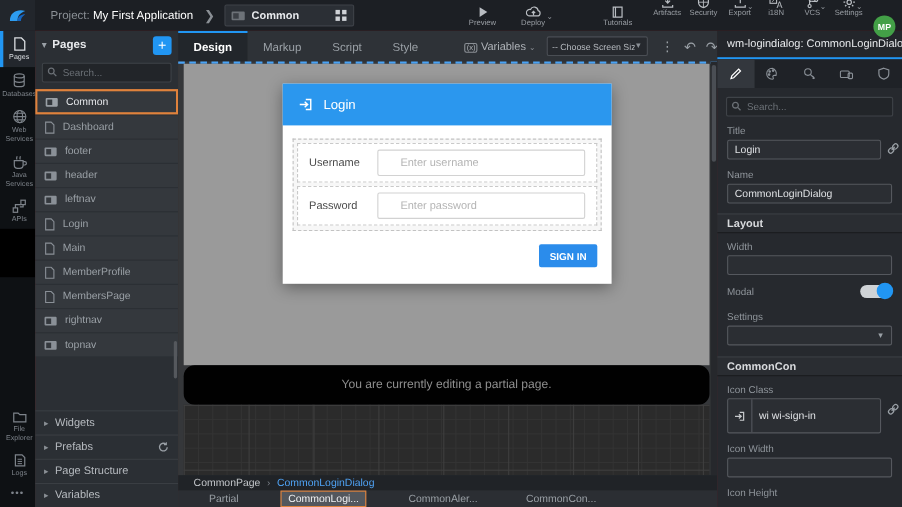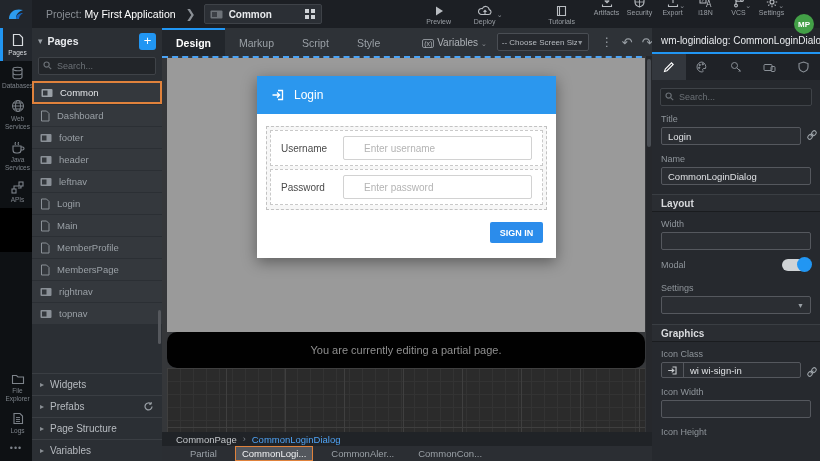--- a/index.html
+++ b/index.html
@@ -125,21 +125,21 @@
       linear-gradient(#333 1px, transparent 1px),
       linear-gradient(90deg,#333 1px, transparent 1px);
     background-size:59px 59px,59px 59px,13px 13px,13px 13px; }
 
   .breadcrumb-bar { position:absolute; left:0; top:404px; width:490px; height:14px;
     background:#202327; display:flex; align-items:center; padding:0 14px; gap:6px; }
   .bc-item { font-size:9.5px; color:#c3c6ca; cursor:pointer; }
   .bc-sep { color:#7d838a; font-size:9px; }
   .bc-item.active { color:#4fa3f5; }
   .bottom-tabs { position:absolute; left:0; top:418px; width:490px; height:15px;
-    background:#2b2e33; display:flex; align-items:center; padding-left:22px; gap:12px; }
+    background:#2b2e33; display:flex; align-items:center; padding-left:22px; gap:32px; }
   .btab { font-size:9.5px; color:#9aa0a6; cursor:pointer; padding:0 6px; line-height:13px; }
   .btab.selected { background:#53575d; border:1px solid #e0823c; color:#f0f1f3; }
 
   
   .inspector { position:absolute; left:652px; top:28px; width:168px; height:433px;
     background:#26292e; overflow:hidden; }
   .insp-title { height:24px; display:flex; align-items:center; padding:0 9px;
     color:#e8eaed; font-size:10px; white-space:nowrap; background:#23262b; }
   .insp-blue { height:2px; background:#2196f3; }
   .insp-tabs { height:26px; background:#1f2227; display:flex; }
@@ -163,21 +163,21 @@
   .modal-row .flabel { margin:0; }
   .toggle { width:29px; height:12px; background:#cfd3d6; border-radius:7px; position:relative;
     cursor:pointer; }
   .toggle .knob { position:absolute; right:-1px; top:-2px; width:15px; height:15px;
     border-radius:50%; background:#2196f3; }
   .fselect { display:flex; align-items:center; width:150px; margin:0 9px 10px; height:18px;
     background:#2b2e33; border:1px solid #55585e; border-radius:2px; padding:0 6px;
     color:#dfe1e4; cursor:pointer; }
   .fselect .fv { flex:1; font-size:9.5px; }
   .fselect .fc { font-size:7px; color:#9aa0a6; }
-  .igroup { display:flex; width:140px; margin:0 9px 9px; height:16px;
+  .igroup { display:flex; width:140px; margin:0 9px 9px; height:32px;
     border:1px solid #55585e; border-radius:2px; background:#2b2e33; }
   .igroup .prefix { width:22px; height:100%; border-right:1px solid #55585e; display:flex;
     align-items:center; justify-content:center; color:#c7cacd; }
   .igroup input { flex:1; min-width:0; border:none; background:transparent; color:#dfe1e4;
     font-size:9.5px; padding:0 6px; font-family:"Liberation Sans",sans-serif; }
 </style>
 </head>
 <body>
 
 <div id="app">
@@ -679,21 +679,21 @@
             <div class="knob"></div>
           </div>
       </div>
 
       <div class="flabel">Settings</div>
       <div class="fselect">
         <span class="fv"></span>
         <span class="fc">▼</span>
       </div>
 
-      <div class="sect-head">Graphics</div>
+      <div class="sect-head">CommonCon</div>
       <div class="flabel">Icon Class</div>
       <div class="fwrap">
         <div class="igroup">
           <span class="prefix">
             <svg width="11" height="11" viewBox="0 0 14 14" fill="none" stroke="#c7cacd" stroke-width="1.4">
                 <path d="M7 2.5 h4.5 v9 H7"></path>
                 <path d="M1.5 7 h7 M6 4.5 L8.7 7 L6 9.5"></path>
               </svg>
           </span>
           <input type="text" value="wi wi-sign-in" style="">

